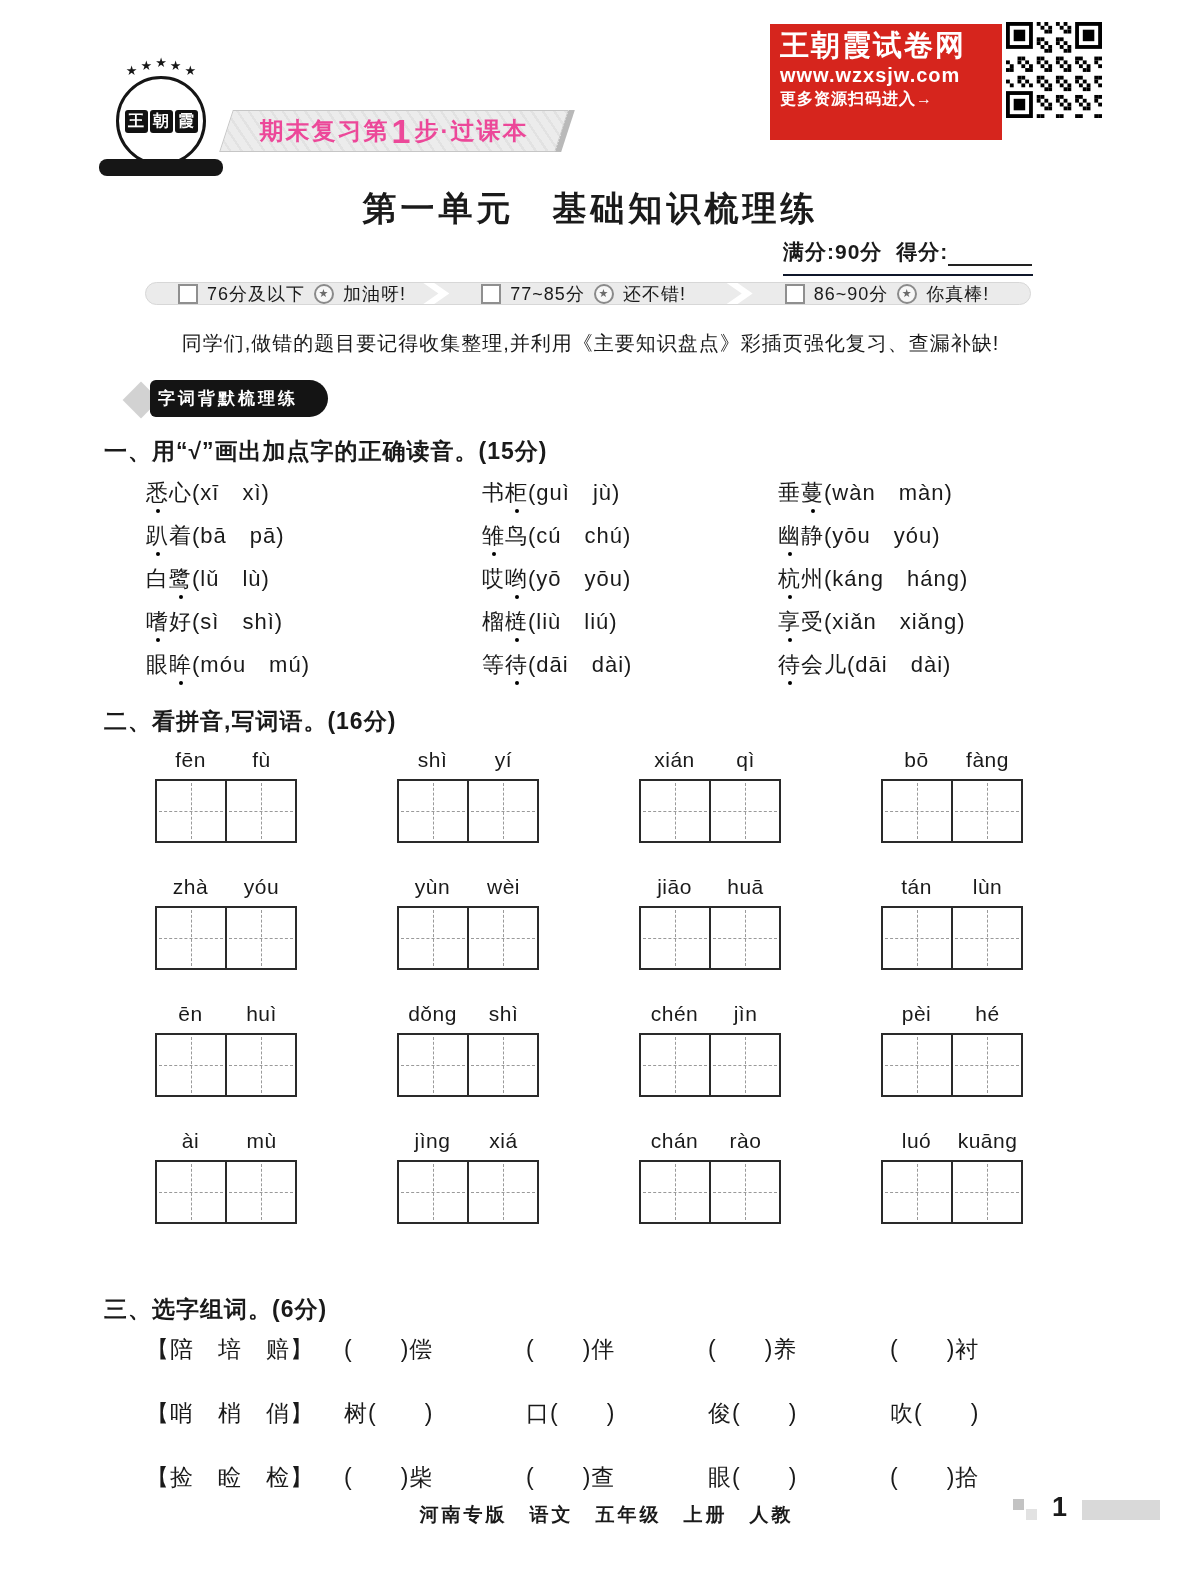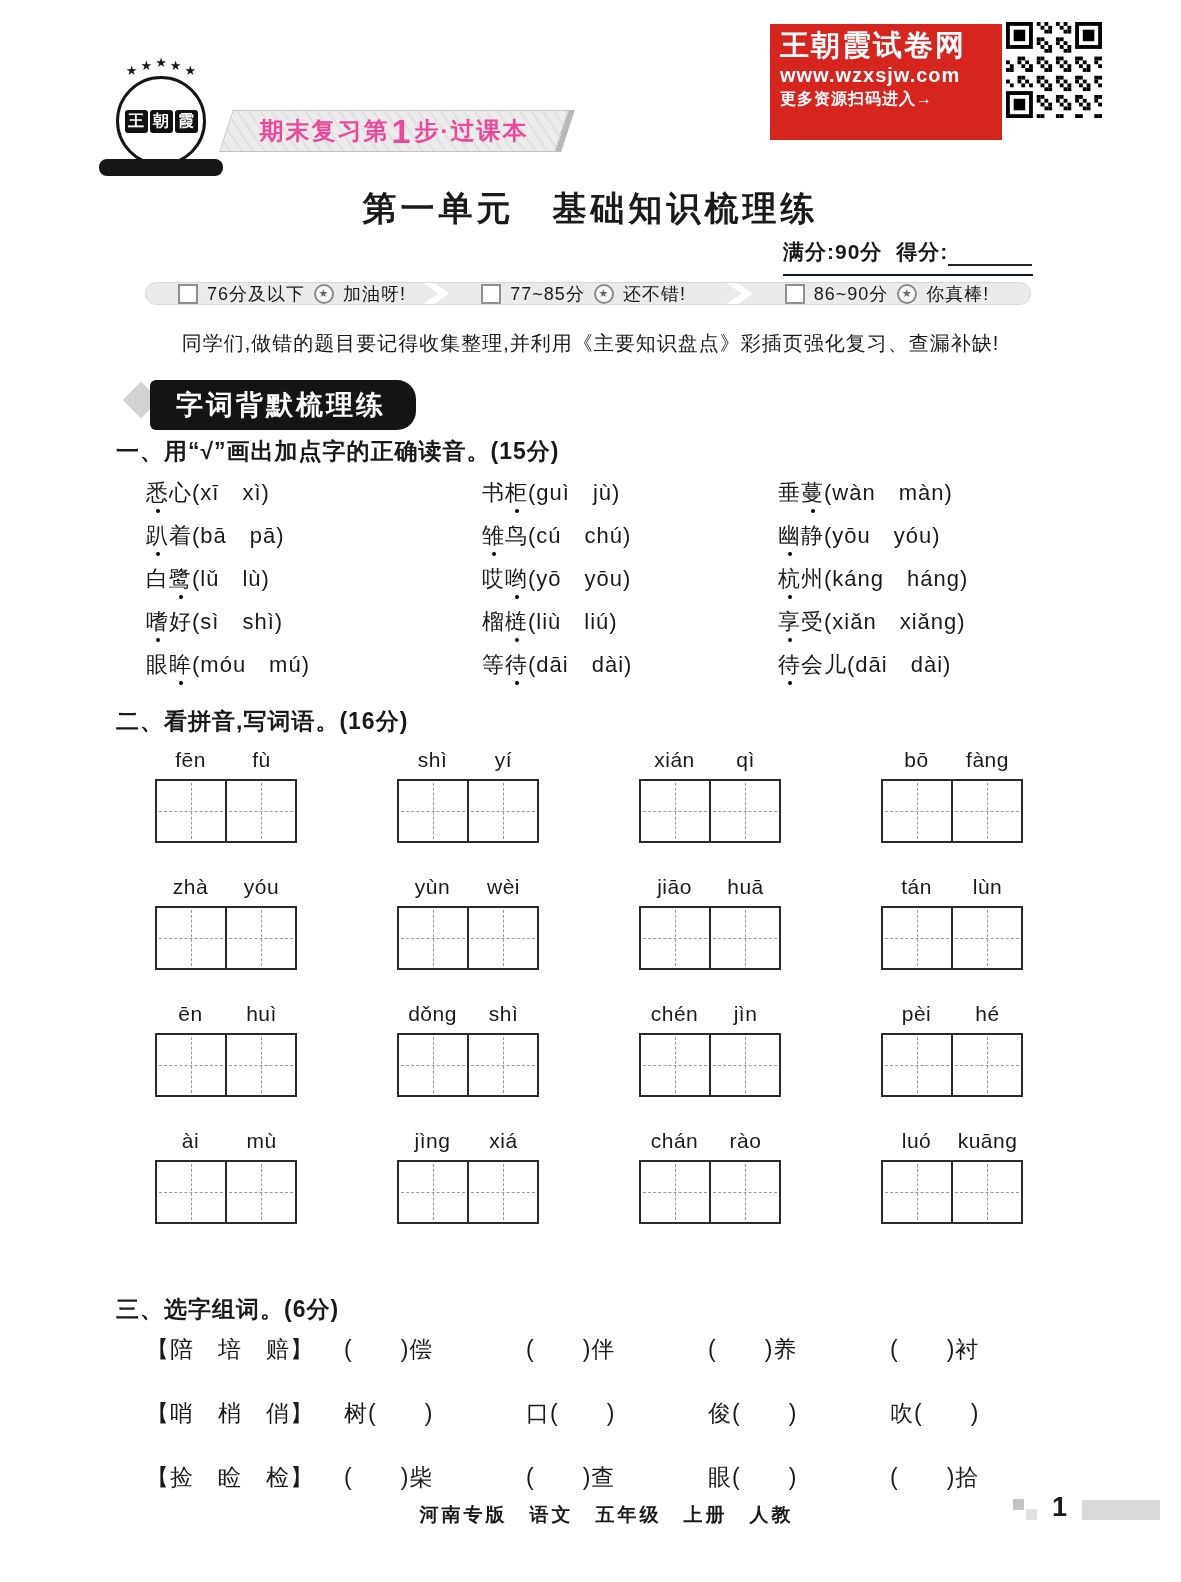--- a/index.html
+++ b/index.html
@@ -39,24 +39,24 @@
   .cb{width:16px;height:16px;background:#fff;border:2px solid #8f8f8f;flex:none;}
   .face{width:20px;height:20px;border:2px solid #8a8a8a;border-radius:50%;display:flex;align-items:center;justify-content:center;font-size:11px;color:#6a6a6a;flex:none;background:#f7f7f7;box-sizing:border-box;}
   .sep{width:26px;flex:none;position:relative;}
   .sep::before{content:'';position:absolute;inset:0;background:#fff;clip-path:polygon(0 0,42% 0,100% 50%,42% 100%,0 100%,58% 50%);}
 
   .tip{position:absolute;left:0;right:0;top:330px;text-align:center;font-size:20px;font-weight:500;letter-spacing:1px;}
 
   
   .section-badge{position:absolute;left:150px;top:380px;}
   .badge-diamond{position:absolute;left:-22px;top:7px;width:26px;height:26px;background:#d2d2d2;transform:rotate(45deg);}
-  .badge-body{position:relative;background:#141414;color:#fff;font-size:27px;font-weight:bold;letter-spacing:3px;padding:7px 30px 7px 26px;border-radius:6px 19px 19px 6px;}
-
-  
-  .q-title{position:absolute;left:116px;font-size:23px;font-weight:600;letter-spacing:1px;}
+  .badge-body{position:relative;background:#141414;color:#fff;font-size:17px;font-weight:bold;letter-spacing:3px;padding:7px 30px 7px 8px;border-radius:6px 19px 19px 6px;}
+
+  
+  .q-title{position:absolute;left:104px;font-size:23px;font-weight:600;letter-spacing:1px;}
   #q1-title{top:436px;}
   #q2-title{top:706px;}
   #q3-title{top:1294px;}
 
   
   .q1-grid{position:absolute;left:146px;top:480px;display:grid;grid-template-columns:336px 296px auto;row-gap:17px;font-size:22px;}
   .q1-item{letter-spacing:1px;line-height:26px;}
   .dotc{position:relative;display:inline-block;}
   .dotc::after{content:'';position:absolute;left:50%;bottom:-7px;transform:translateX(-50%);width:4px;height:4px;border-radius:50%;background:#000;}
 

